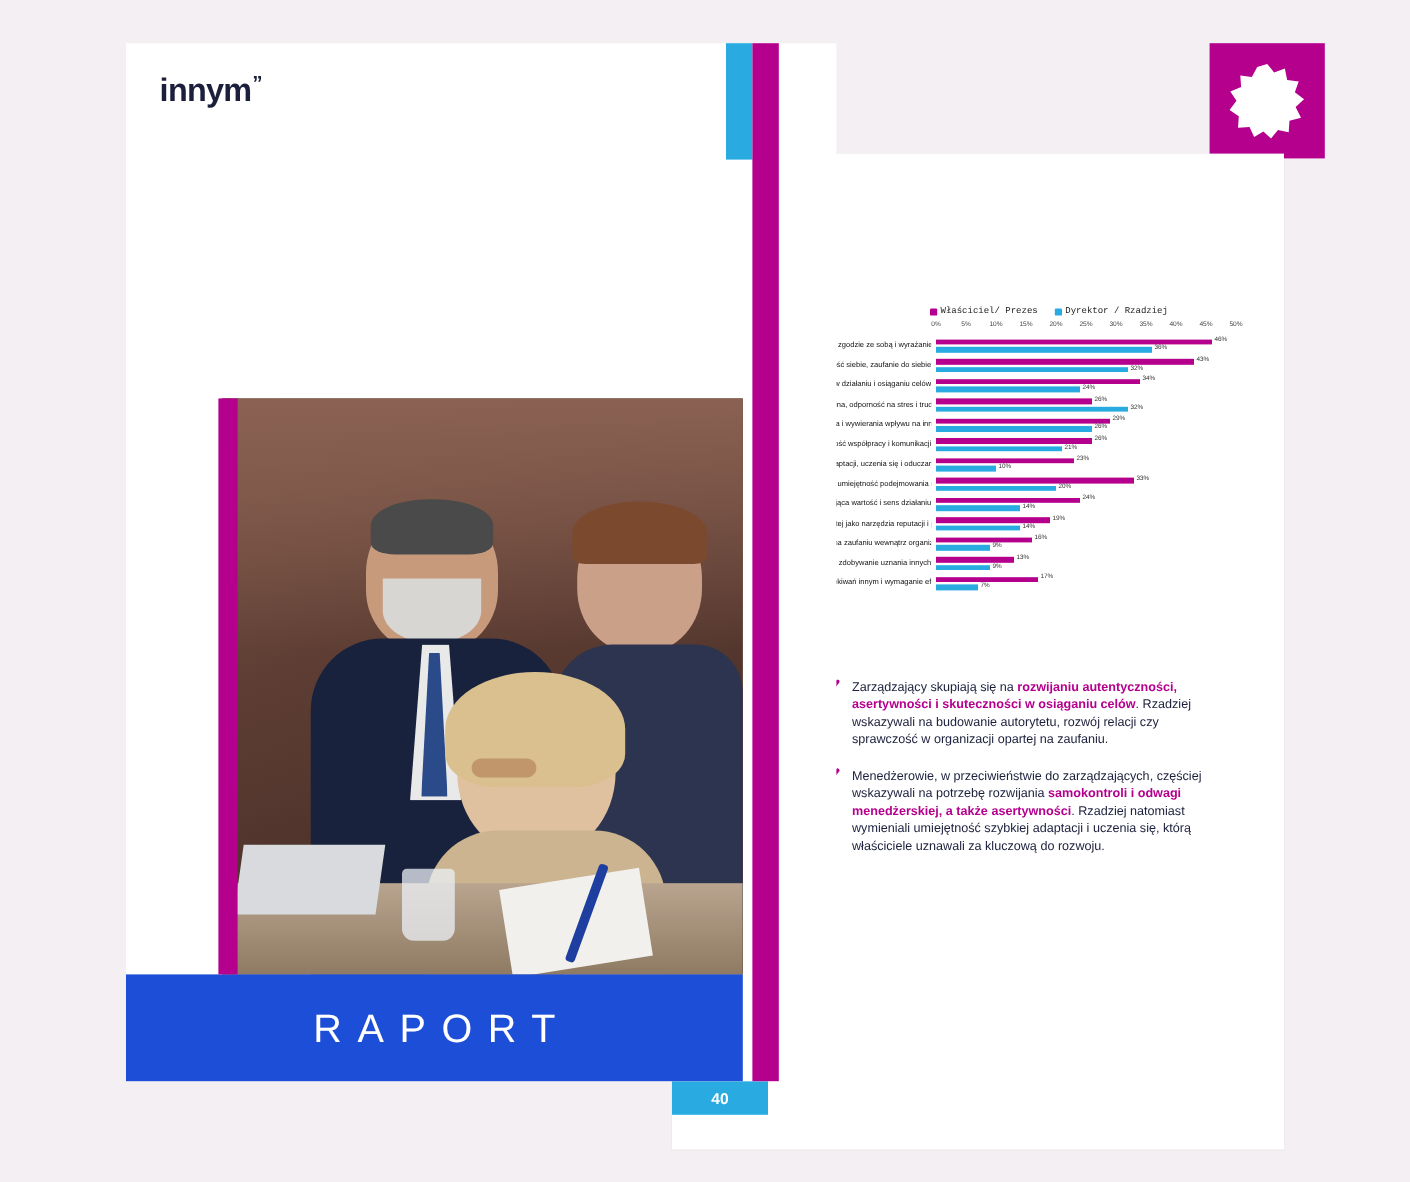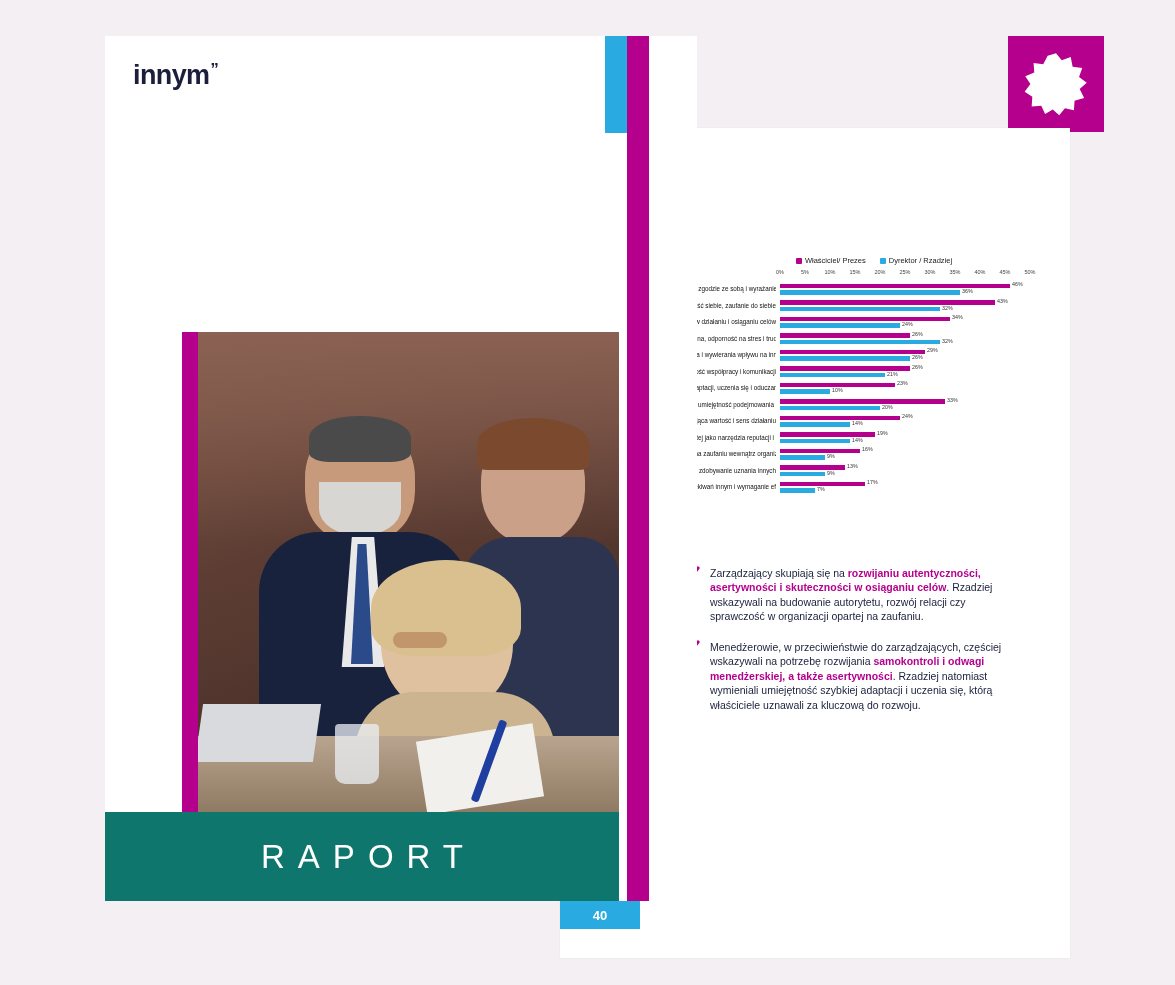--- a/index.html
+++ b/index.html
@@ -57,21 +57,21 @@
   }
   .legend {
     display: flex;
     justify-content: center;
     gap: 14px;
     font-size: 7.5px;
     color: #222;
     margin-left: 80px;
     margin-bottom: 4px;
   }
-  .legend-item { display: flex; align-items: center; gap: 3px; }
+  .legend-item { display: flex; align-items: center; gap: 3px; font-family: Liberation Mono, monospace; }
   .legend-swatch { width: 6px; height: 6px; display: inline-block; border-radius: 1px; }
 
   .axis-row {
     position: relative;
     height: 10px;
     margin-left: 152px;
     width: 250px;
   }
   .axis-tick {
     position: absolute;
@@ -225,21 +225,21 @@
     position: absolute;
     left: 80px; top: 296px;
     width: 434px; height: 480px;
     overflow: hidden;
     background: #6e4a3a;
   }
   .cover-raport-band {
     position: absolute;
     left: 0; top: 776px;
     width: 514px; height: 89px;
-    background: #0f766e;
+    background: #1d4ed8;
   }
   .cover-raport-text {
     position: absolute;
     left: 0; top: 0;
     width: 514px; height: 89px;
     display: flex;
     align-items: center;
     justify-content: center;
     color: #ffffff;
     font-size: 33px;

